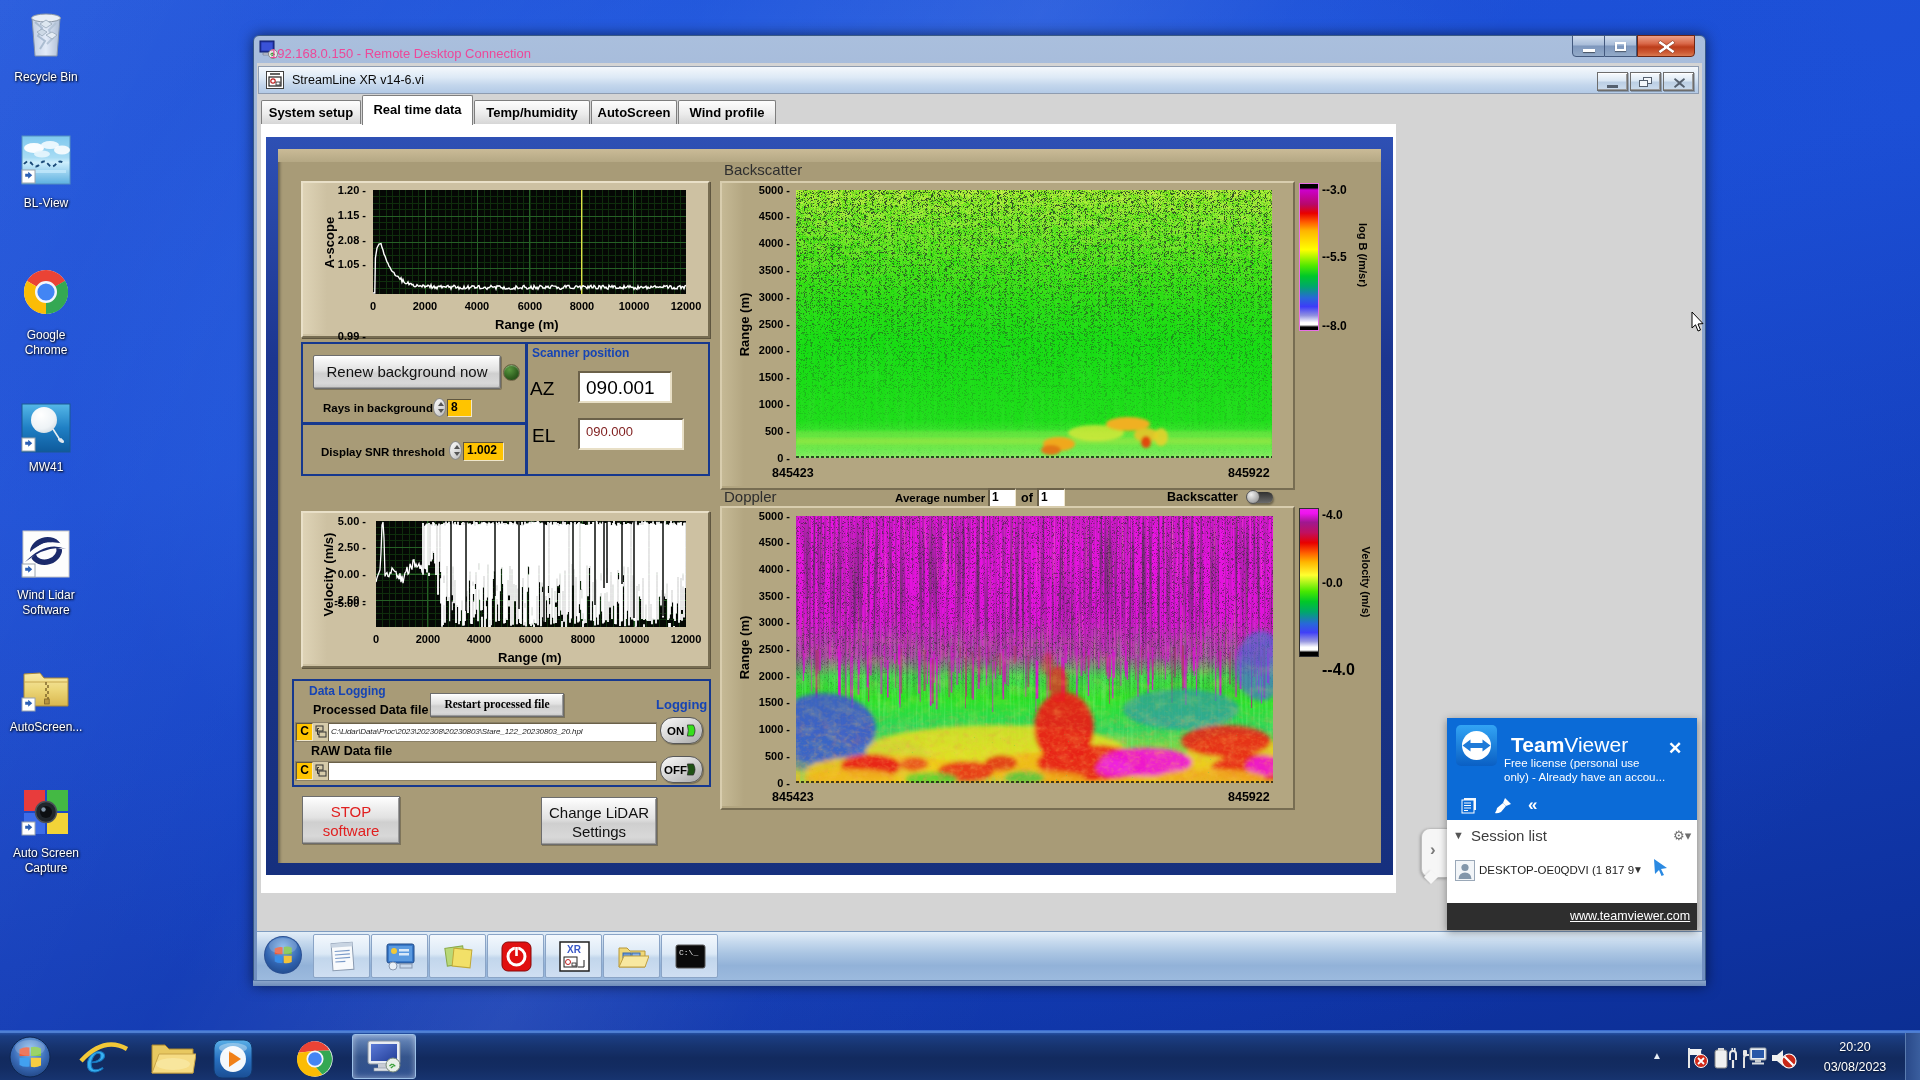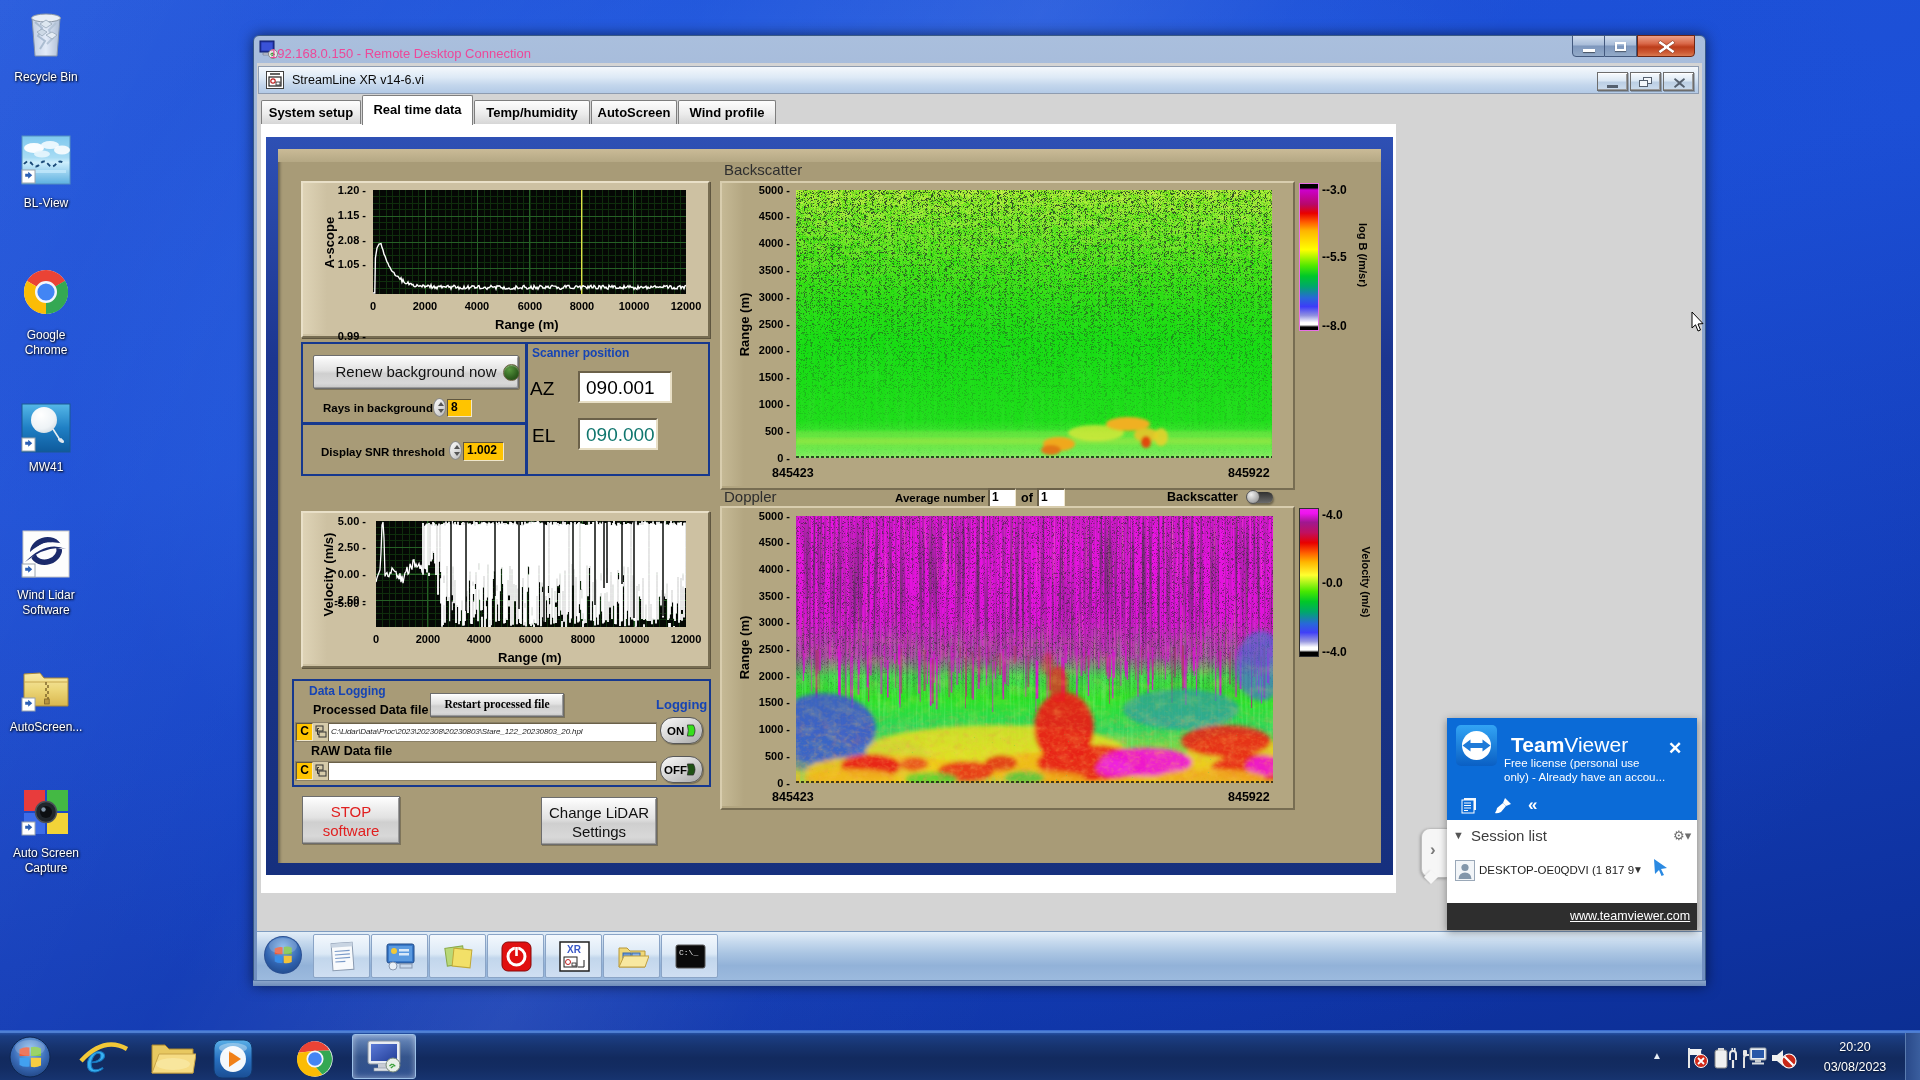--- a/index.html
+++ b/index.html
@@ -378,37 +378,37 @@
 <div class="lbl tick" style="left:553px;top:633px;width:60px;text-align:center;">8000</div>
 <div class="lbl tick" style="left:604px;top:633px;width:60px;text-align:center;">10000</div>
 <div class="lbl tick" style="left:656px;top:633px;width:60px;text-align:center;">12000</div>
 <div class="lbl" style="left:498px;top:650px;font-weight:bold;font-size:13px;">Range (m)</div>
 <div class="lbl" style="left:276px;top:567px;font-weight:bold;font-size:13px;transform:rotate(-90deg);transform-origin:center;width:105px;text-align:center;">Velocity (m/s)</div>
 
 <div class="bluebox" style="left:301px;top:342px;width:226px;height:82px;"></div>
 <div class="bluebox" style="left:301px;top:423px;width:226px;height:53px;"></div>
 <div class="bluebox" style="left:526px;top:342px;width:184px;height:134px;"></div>
 
-<div class="btn3d" style="left:313px;top:355px;width:206px;height:34px;border-radius:2px;">
+<div class="btn3d" style="left:313px;top:355px;width:188px;height:34px;border-radius:2px;">
  <div style="text-align:center;font-size:15px;color:#111;padding-top:7px;">Renew background now</div>
   </div>
 <div class="abs" style="left:503px;top:364px;width:17px;height:17px;border-radius:50%;background:radial-gradient(circle at 35% 30%,#5a9a40,#2e5e1e 60%,#1e4212);border:1px solid #6e6446;box-shadow:inset 0 1px 1px rgba(255,255,255,0.35);"></div>
 <div class="lbl" style="left:323px;top:402px;font-weight:bold;font-size:11.5px;">Rays in background</div>
 <div class="spin" style="left:433px;top:398px;"></div>
 <div class="orangefield" style="left:447px;top:399px;width:25px;height:18px;">8</div>
 
 <div class="lbl" style="left:321px;top:446px;font-weight:bold;font-size:11.5px;">Display SNR threshold</div>
 <div class="spin" style="left:449px;top:441px;"></div>
 <div class="orangefield" style="left:463px;top:442px;width:41px;height:19px;">1.002</div>
 
 <div class="lbl" style="left:532px;top:346px;font-weight:bold;font-size:12px;color:#1644b4;">Scanner position</div>
 <div class="lbl" style="left:530px;top:378px;font-size:19px;">AZ</div>
 <div class="whitefield" style="left:578px;top:371px;width:94px;height:32px;font-size:19px;color:#000;padding:4px 0 0 6px;">090.001</div>
 <div class="lbl" style="left:532px;top:425px;font-size:19px;">EL</div>
-<div class="whitefield" style="left:578px;top:418px;width:80px;height:32px;font-size:19px;color:#0f766e;padding:4px 0 0 6px;">090.000</div>
+<div class="whitefield" style="left:578px;top:418px;width:106px;height:32px;font-size:13px;color:#7f1d1d;padding:4px 0 0 6px;">090.000</div>
 
 <div class="bluebox" style="left:292px;top:679px;width:419px;height:108px;"></div>
 <div class="lbl" style="left:309px;top:684px;font-weight:bold;font-size:12px;color:#1644b4;">Data Logging</div>
 <div class="lbl" style="left:313px;top:703px;font-weight:bold;font-size:12.5px;">Processed Data file</div>
 <div class="btn3d" style="left:430px;top:693px;width:134px;height:24px;font-family:Liberation Serif, serif;">
     <div style="text-align:center;font-weight:bold;font-size:11.5px;padding-top:4px;white-space:nowrap;">Restart processed file</div>
   </div>
 <div class="lbl" style="left:656px;top:697px;font-weight:bold;font-size:13px;color:#1644b4;">Logging</div>
 
 <div class="abs" style="left:295px;top:722px;width:362px;height:20px;background:#d6cba9;border:1px solid #8a8066;"></div>
@@ -846,21 +846,21 @@
 <div class="lbl tick" style="left:746px;top:723px;width:44px;text-align:right;">1000 -</div>
 <div class="lbl tick" style="left:746px;top:750px;width:44px;text-align:right;">500 -</div>
 <div class="lbl tick" style="left:746px;top:777px;width:44px;text-align:right;">0 -</div>
 <div class="lbl" style="left:704px;top:640px;font-weight:bold;font-size:13px;transform:rotate(-90deg);transform-origin:center;width:80px;text-align:center;">Range (m)</div>
 <div class="lbl" style="left:772px;top:790px;font-weight:bold;font-size:12.5px;">845423</div>
 <div class="lbl" style="left:1228px;top:790px;font-weight:bold;font-size:12.5px;">845922</div>
 <div class="abs" style="left:1299px;top:508px;width:20px;height:149px;border:1px solid #303030;background:linear-gradient(
  #f020f0 0%,#ee14ee 3%,#a01890 9%,#c01060 16%,#e80000 23%,#ff6000 30%,#ffb400 36%,#ffff30 45%,#48e800 56%,#00c828 63%,#00a86a 70%,#2868d8 78%,#4040f8 84%,#9898e0 90%,#fff 94%,#fff 96%,#000 97.5%)"></div>
 <div class="lbl tick" style="left:1322px;top:508px;font-size:12px;">-4.0</div>
 <div class="lbl tick" style="left:1322px;top:576px;font-size:12px;">-0.0</div>
-<div class="lbl tick" style="left:1322px;top:645px;font-size:12px;">--4.0</div>
+<div class="lbl tick" style="left:1322px;top:661px;font-size:16px;">--4.0</div>
 <div class="lbl" style="left:1311px;top:576px;font-weight:bold;font-size:11px;transform:rotate(90deg);transform-origin:center;width:110px;text-align:center;">Velocity (m/s)</div>
 
 <div class="abs" style="left:257px;top:931px;width:1445px;height:49px;background:linear-gradient(#e3eef8,#c7daee 20%,#a9c4e2 45%,#92b2d8 70%,#9cbade);border-top:1px solid #7e9cc0;"></div>
 <svg class="abs" style="left:262px;top:933px;" width="42" height="44" viewBox="0 0 42 44">
  <circle cx="21" cy="22" r="19" fill="#2a4f92"></circle>
  <circle cx="21" cy="22" r="18" fill="url(#orbg1)"></circle>
  <defs>
       <radialGradient id="orbg1" cx="0.5" cy="0.3" r="0.9">
         <stop offset="0" stop-color="#7fb2e8"></stop>
         <stop offset="0.55" stop-color="#2f62ae"></stop>

